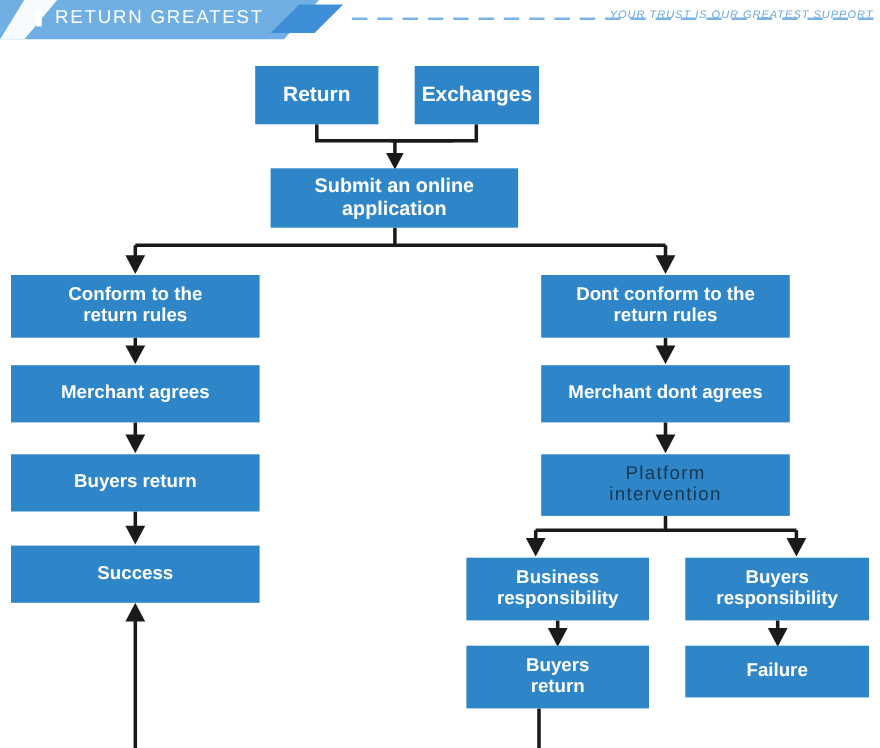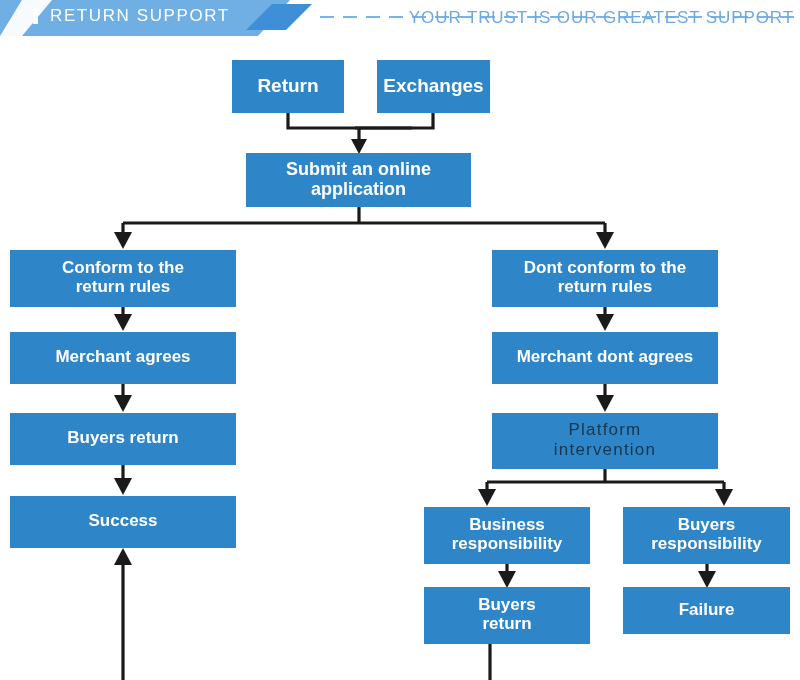--- a/index.html
+++ b/index.html
@@ -32,21 +32,22 @@
   }
   #header-tick {
     position: absolute;
     left: 33px; top: 9px;
     width: 5px; height: 15px;
     background: #ffffff;
   }
   #header-tagline {
     position: absolute;
     right: 6px; top: 8px;
-    font-size: 17px;
+    font-size: 10px;
+    font-style: italic;
     letter-spacing: 0.9px;
     color: #6da9e0;
     white-space: nowrap;
   }
 
   
   #flow {
     position: absolute;
     left: 0; top: 36px;
     width: 800px; height: 644px;
@@ -76,21 +77,21 @@
 <body>
 
 <div id="header">
   <svg width="800" height="36" viewBox="0 0 800 36">
     <polygon points="0,0 290,0 258,36 0,36" fill="#6fafe4"></polygon>
     <polygon points="22,0 52,0 22,36 0,36" fill="#ffffff" opacity="0.95"></polygon>
     <polygon points="272,4 312,4 286,30 246,30" fill="#3f8fd6"></polygon>
     <line x1="320" y1="17" x2="800" y2="17" stroke="#7ab3e6" stroke-width="2.2" stroke-dasharray="14 9"></line>
   </svg>
   <div id="header-tick"></div>
-  <div id="header-title">RETURN SUPPORT</div>
+  <div id="header-title">RETURN GREATEST</div>
   <div id="header-tagline">YOUR TRUST IS OUR GREATEST SUPPORT</div>
 </div>
 
 <svg id="flow" viewBox="0 0 800 644">
 
   <g id="edges">
 
     <path class="connector" d="M288,77 L288,92 L412,92"></path>
     <path class="connector" d="M433,77 L433,92 L355,92"></path>
     <path class="connector" d="M359,92 L359,108"></path>

